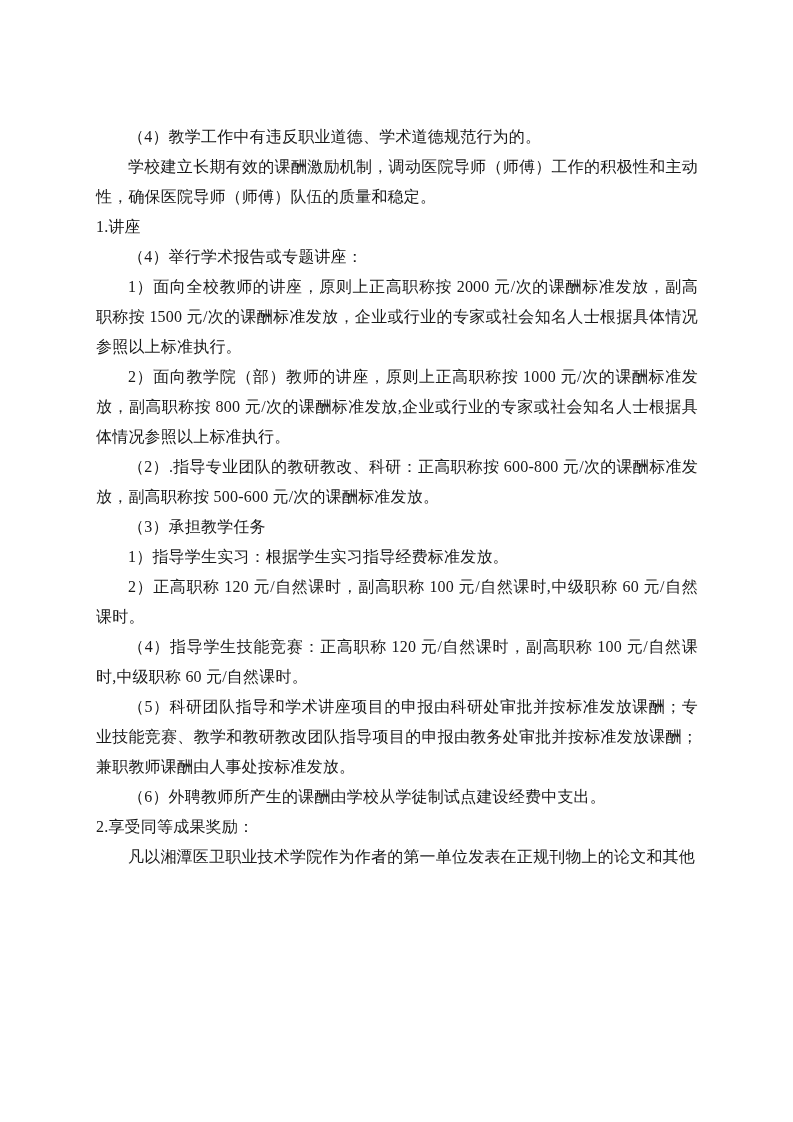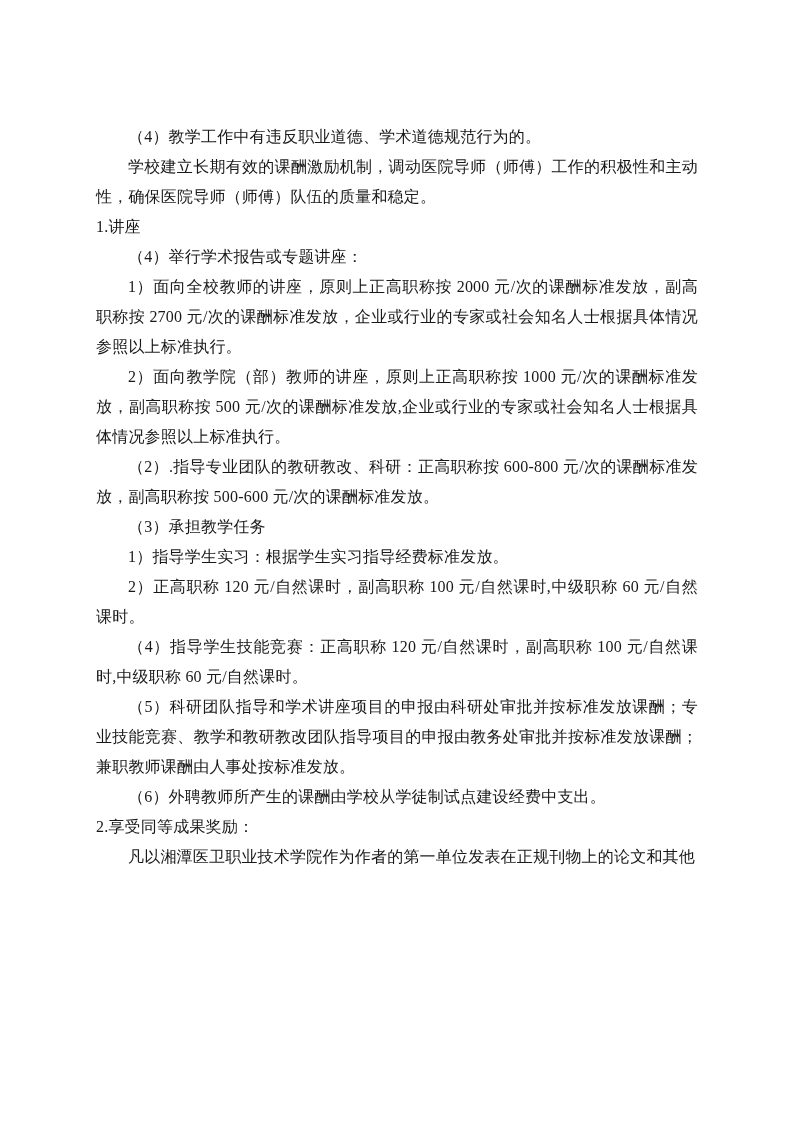--- a/index.html
+++ b/index.html
@@ -52,22 +52,22 @@
 </style>
 </head>
 <body>
 
 <div class="page">
   <div class="content">
     <p class="indent">（4）教学工作中有违反职业道德、学术道德规范行为的。</p>
     <p class="indent">学校建立长期有效的课酬激励机制，调动医院导师（师傅）工作的积极性和主动性，确保医院导师（师傅）队伍的质量和稳定。</p>
     <p>1.讲座</p>
     <p class="indent">（4）举行学术报告或专题讲座：</p>
-    <p class="indent">1）面向全校教师的讲座，原则上正高职称按 2000 元/次的课酬标准发放，副高职称按 2700 元/次的课酬标准发放，企业或行业的专家或社会知名人士根据具体情况参照以上标准执行。</p>
-    <p class="indent">2）面向教学院（部）教师的讲座，原则上正高职称按 1000 元/次的课酬标准发放，副高职称按 500 元/次的课酬标准发放,企业或行业的专家或社会知名人士根据具体情况参照以上标准执行。</p>
+    <p class="indent">1）面向全校教师的讲座，原则上正高职称按 2000 元/次的课酬标准发放，副高职称按 1500 元/次的课酬标准发放，企业或行业的专家或社会知名人士根据具体情况参照以上标准执行。</p>
+    <p class="indent">2）面向教学院（部）教师的讲座，原则上正高职称按 1000 元/次的课酬标准发放，副高职称按 800 元/次的课酬标准发放,企业或行业的专家或社会知名人士根据具体情况参照以上标准执行。</p>
     <p class="indent">（2）.指导专业团队的教研教改、科研：正高职称按  600-800 元/次的课酬标准发放，副高职称按 500-600 元/次的课酬标准发放。</p>
     <p class="indent">（3）承担教学任务</p>
     <p class="indent">1）指导学生实习：根据学生实习指导经费标准发放。</p>
     <p class="indent">2）正高职称 120 元/自然课时，副高职称 100 元/自然课时,中级职称 60 元/自然课时。</p>
     <p class="indent">（4）指导学生技能竞赛：正高职称 120 元/自然课时，副高职称 100 元/自然课时,中级职称 60 元/自然课时。</p>
     <p class="indent">（5）科研团队指导和学术讲座项目的申报由科研处审批并按标准发放课酬；专业技能竞赛、教学和教研教改团队指导项目的申报由教务处审批并按标准发放课酬；兼职教师课酬由人事处按标准发放。</p>
     <p class="indent">（6）外聘教师所产生的课酬由学校从学徒制试点建设经费中支出。</p>
     <p>2.享受同等成果奖励：</p>
     <p class="indent">凡以湘潭医卫职业技术学院作为作者的第一单位发表在正规刊物上的论文和其他</p>
   </div>

